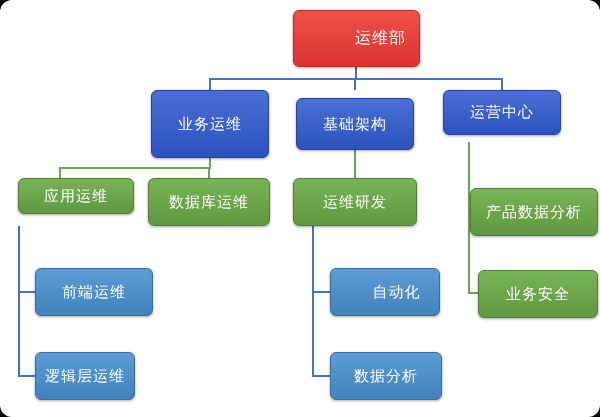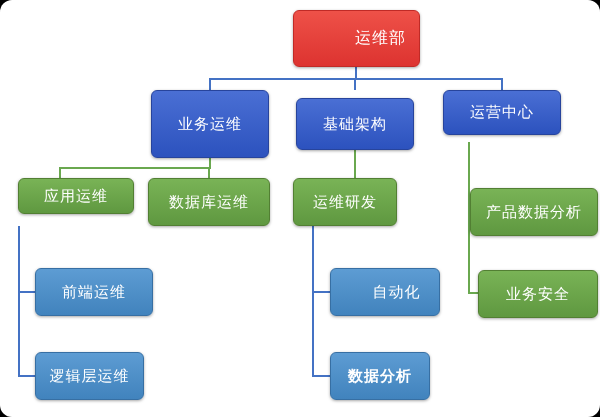--- a/index.html
+++ b/index.html
@@ -49,27 +49,27 @@
   .line.blue { background:#4472c4; }
   .line.green { background:#6aa84f; }
 
   
   #n-root            { left:293px; top:10px;  width:127px; height:57px;padding-left:48px; }
   #n-business-ops    { left:151px; top:90px;  width:118px; height:68px; }
   #n-infrastructure  { left:296px; top:90px;  width:118px; height:52px;margin-top:8px; }
   #n-ops-center      { left:443px; top:90px;  width:118px; height:45px; }
   #n-app-ops         { left:9px;   top:178px; width:116px; height:36px;margin-left:9px; }
   #n-db-ops          { left:148px; top:178px; width:122px; height:48px;font-family:Liberation Serif, serif; }
-  #n-ops-rnd         { left:293px; top:178px; width:104px; height:48px; }
+  #n-ops-rnd         { left:293px; top:178px; width:124px; height:48px; }
   #n-product-data    { left:470px; top:188px; width:128px; height:48px; }
   #n-biz-security    { left:478px; top:270px; width:120px; height:48px; }
   #n-frontend-ops    { left:35px;  top:268px; width:118px; height:48px; }
-  #n-logic-ops       { left:35px;  top:352px; width:109px; height:48px; }
+  #n-logic-ops       { left:35px;  top:352px; width:100px; height:48px; }
   #n-automation      { left:330px; top:268px; width:110px; height:48px;padding-left:23px; }
-  #n-data-analysis   { left:330px; top:352px; width:100px; height:48px;font-weight:bold; }
+  #n-data-analysis   { left:330px; top:352px; width:112px; height:48px; }
 </style>
 </head>
 <body>
 
 <div class="canvas">
 
   <div class="line blue" style="left:355px; top:67px; width:2px; height:11px;"></div>
   <div class="line blue" style="left:209px; top:78px; width:294px; height:2px;"></div>
   <div class="line blue" style="left:209px; top:78px; width:2px; height:12px;"></div>
   <div class="line blue" style="left:354px; top:78px; width:2px; height:12px;"></div>

